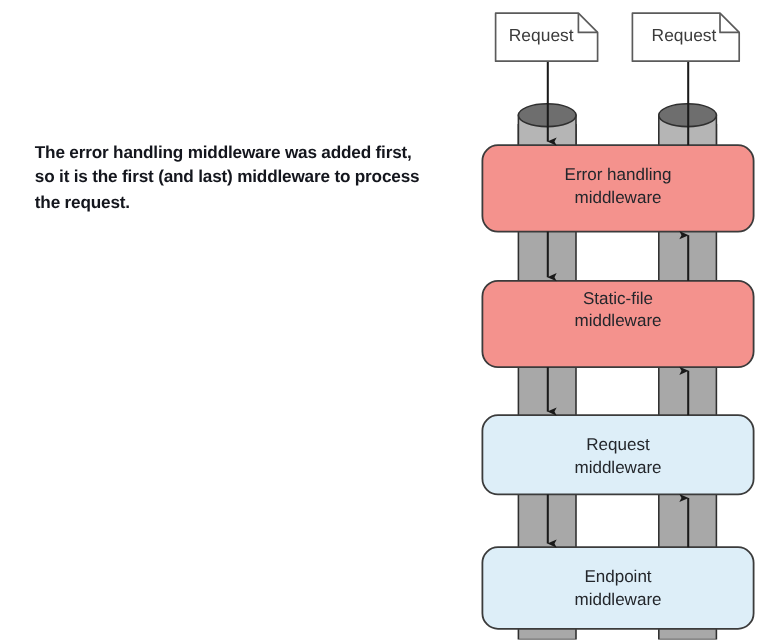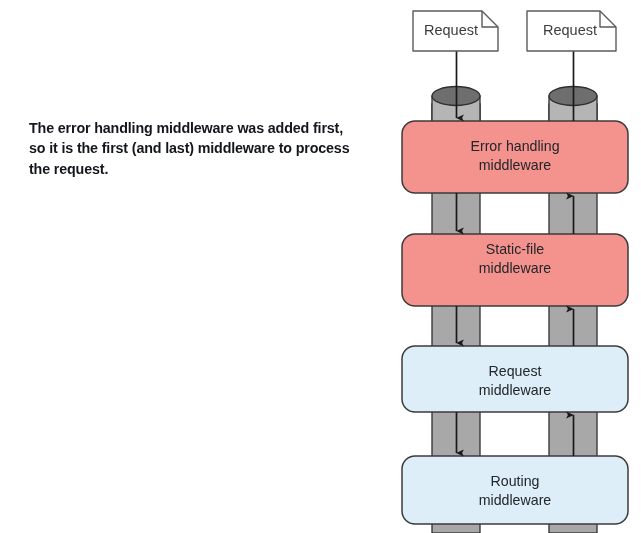--- a/index.html
+++ b/index.html
@@ -165,17 +165,17 @@
 
     <div class="mw-label mw-label-0">Error handling
 middleware</div>
 
     <div class="mw-label mw-label-1">Static-file
 middleware</div>
 
     <div class="mw-label mw-label-2">Request
 middleware</div>
 
-    <div class="mw-label mw-label-3">Routing
+    <div class="mw-label mw-label-3">Endpoint
 middleware</div>
 
   </div>
 </div>
 
 </body></html>

